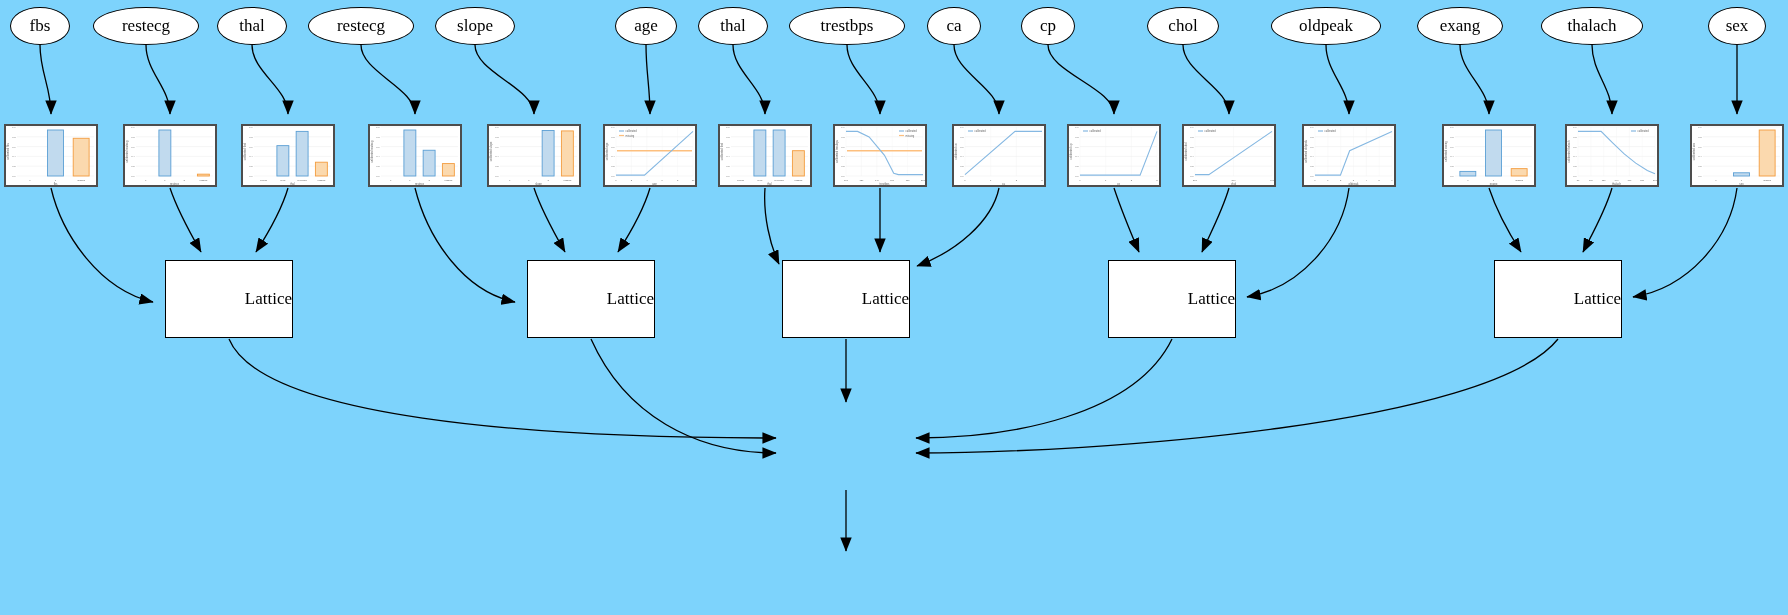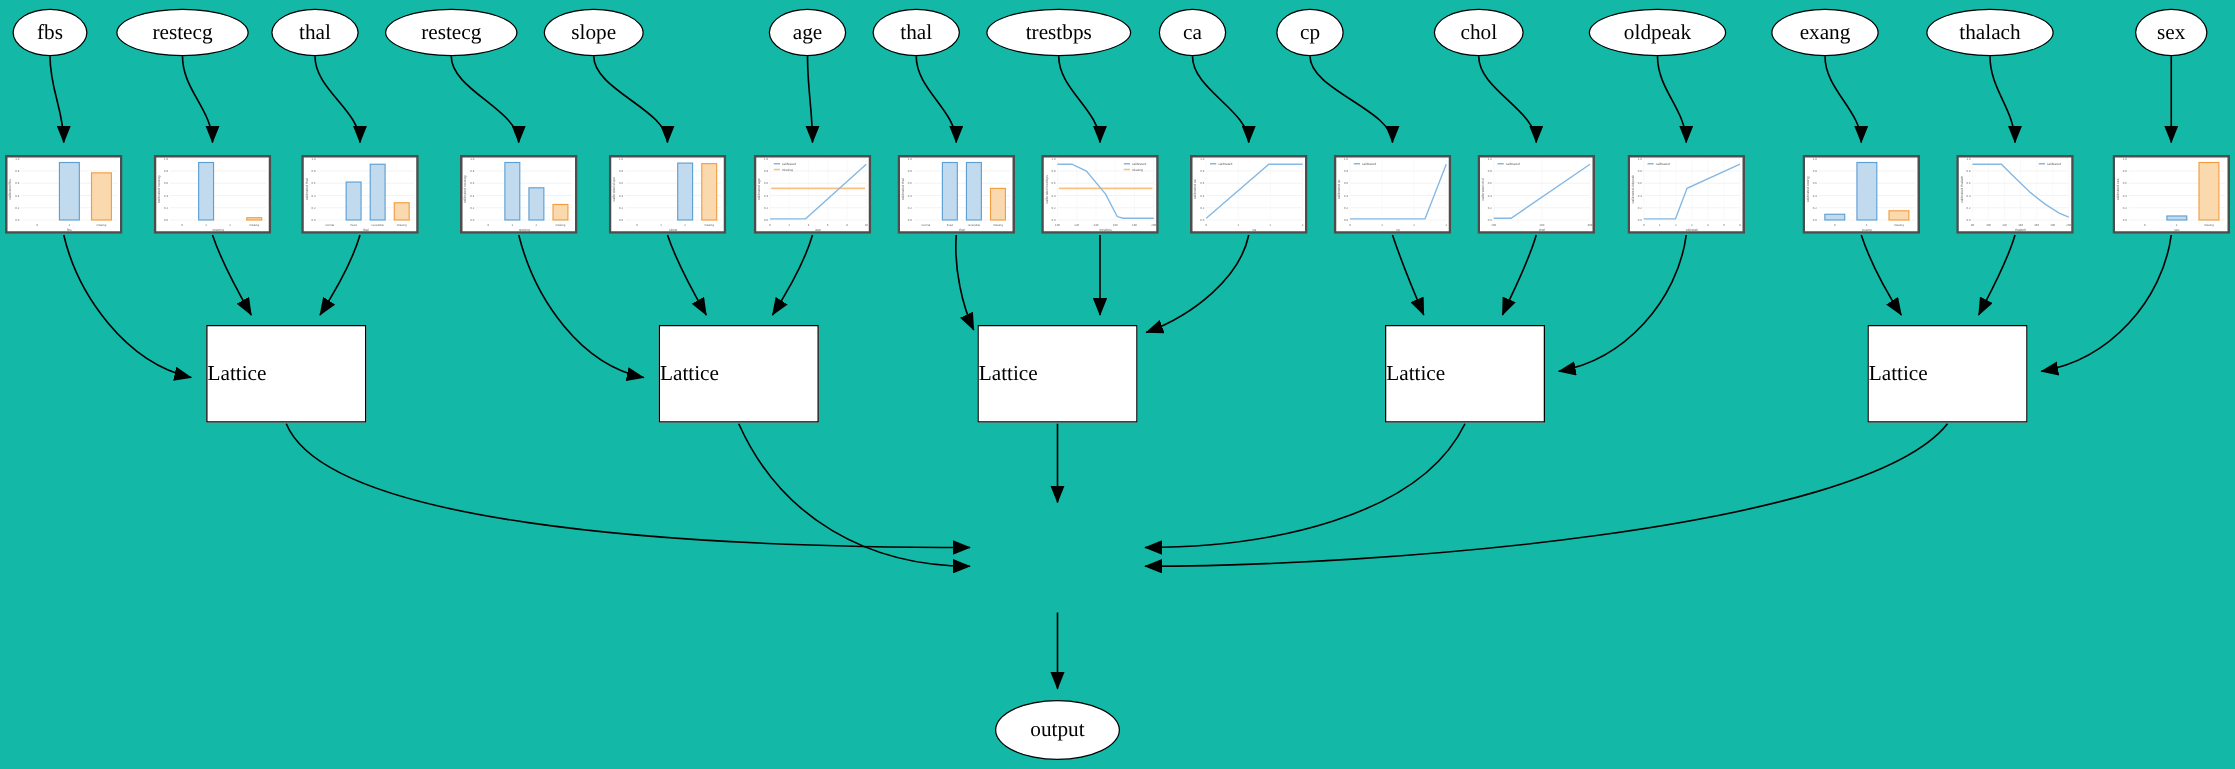--- a/index.html
+++ b/index.html
@@ -1,28 +1,28 @@
 <!DOCTYPE html>
 <html><head>
 <meta charset="utf-8">
 <style>
   html,body{margin:0;padding:0;background:#ffffff;}
   #canvas{
-    position:relative;width:1788px;height:615px;background:#14b8a6;
+    position:relative;width:1788px;height:615px;background:#7dd3fc;
     font-family:"Liberation Serif", serif;overflow:hidden;
   }
   #edges-layer{position:absolute;left:0;top:0;z-index:1;}
   .ellipse-node{
     position:absolute;z-index:2;background:#fff;border:1.4px solid #000;
     border-radius:50%;display:flex;align-items:center;justify-content:center;
     font-size:17px;color:#000;box-sizing:border-box;white-space:nowrap;
   }
   .box-node{
     position:absolute;z-index:2;background:#fff;border:1.4px solid #000;
-    display:flex;align-items:center;justify-content:flex-start;
+    display:flex;align-items:center;justify-content:flex-end;
     font-size:17px;color:#000;box-sizing:border-box;
   }
   .chart-node{position:absolute;z-index:2;width:94px;height:63px;}
   .chart-node svg{display:block;}
 </style>
 </head>
 <body>
 
 <div id="canvas">
   <svg id="edges-layer" width="1788" height="615">
@@ -576,16 +576,13 @@
         <span>Lattice</span>
       </div>
       <div class="box-node" style="left: 1108px; top: 260px; width: 128px; height: 78px;">
         <span>Lattice</span>
       </div>
       <div class="box-node" style="left: 1494px; top: 260px; width: 128px; height: 78px;">
         <span>Lattice</span>
       </div>
     </div>
 
-  <div class="ellipse-node" id="output-node" style="left:796px;top:560px;width:100px;height:48px;">
-    <span>output</span>
-  </div>
 </div>
 
 </body></html>

